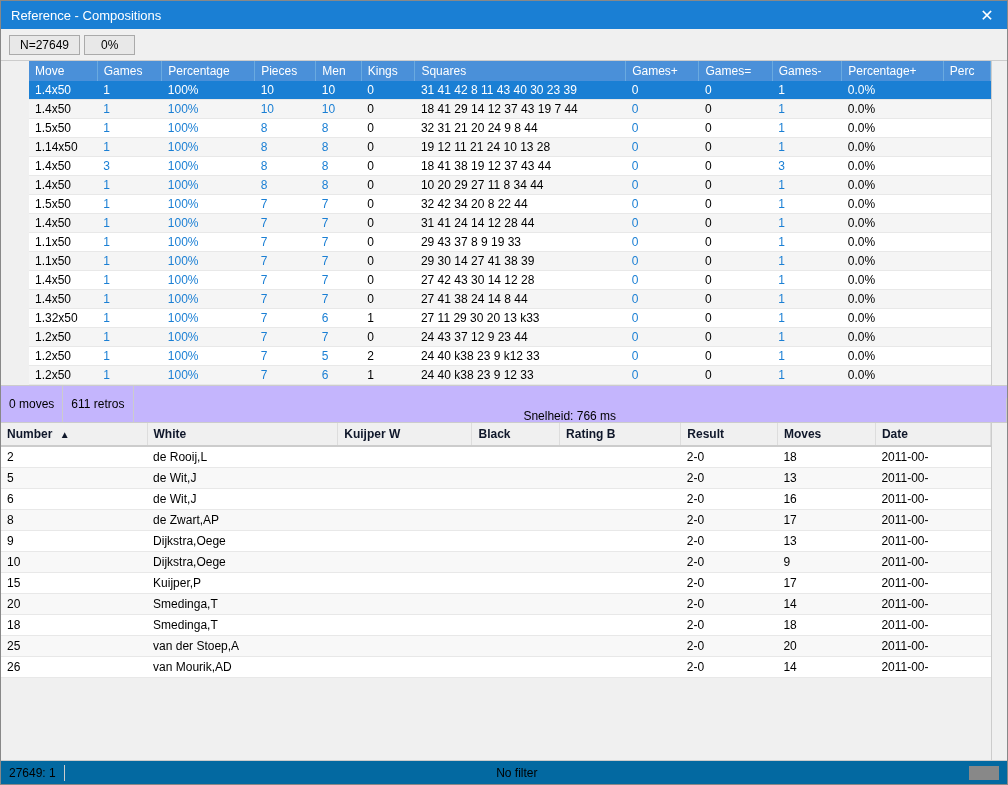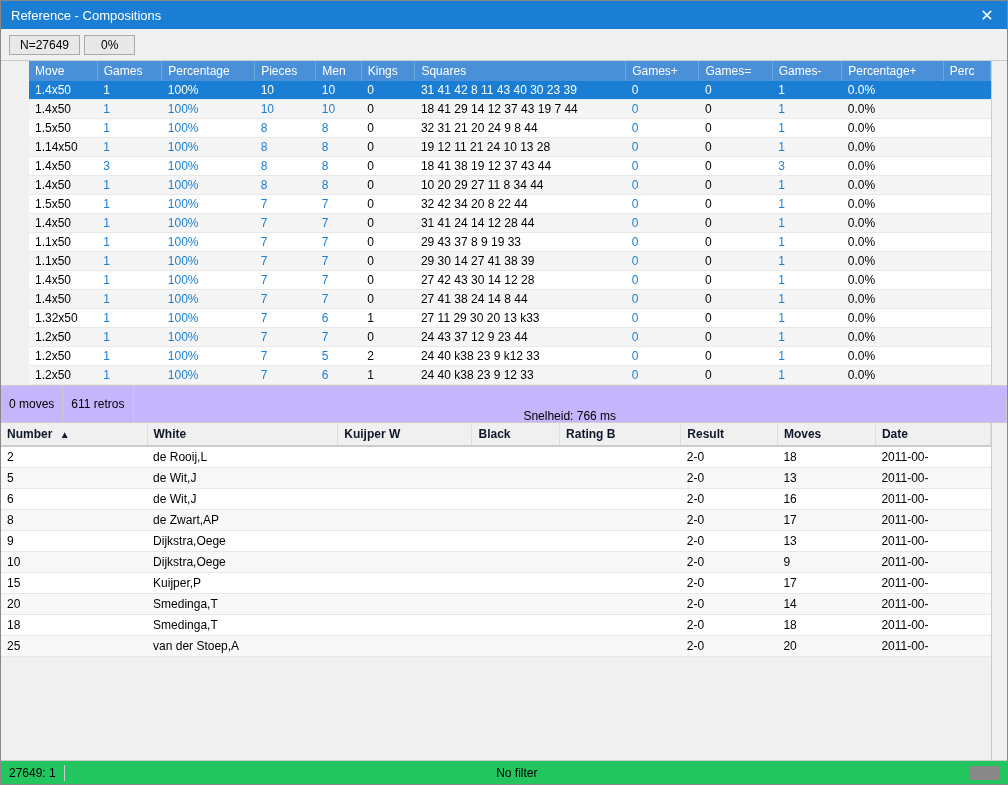--- a/index.html
+++ b/index.html
@@ -36,21 +36,21 @@
     
     .bottom-header th { background: #f0f0f0; color: #0f172a; padding: 4px 6px; text-align: left; font-weight: bold; border-bottom: 2px solid #ccc; border-right: 1px solid #ddd; white-space: nowrap; position: sticky; top: 0; }
     
     .bottom-row td { padding: 3px 6px; border-bottom: 1px solid #e8e8e8; white-space: nowrap; }
     .bottom-row:nth-child(odd) { background: white; }
     .bottom-row:nth-child(even) { background: #f8f8f8; }
     
     .sort-icon { display: inline-block; margin-left: 4px; font-size: 10px; }
     
     
-    .bottom-status { background: #22c55e; border-top: 1px solid #ccc; display: flex; align-items: center; height: 24px; padding: 0 8px; gap: 8px; font-size: 12px; }
+    .bottom-status { background: #0369a1; border-top: 1px solid #ccc; display: flex; align-items: center; height: 24px; padding: 0 8px; gap: 8px; font-size: 12px; }
     .gray-rect { width: 30px; height: 14px; background: #888; display: inline-block; }
     
     .scrollbar-placeholder { width: 16px; background: #f0f0f0; border-left: 1px solid #ccc; }
 
     .top-table-wrapper { display: flex; overflow: hidden; padding-left: 28px; }
     .top-table-inner { flex: 1; overflow-y: auto; overflow-x: hidden; max-height: 370px; }
     
     .bottom-table-wrapper { display: flex; flex: 1; overflow: hidden; }
     .bottom-table-inner { flex: 1; overflow-y: auto; overflow-x: hidden; }
   </style>
@@ -436,20 +436,30 @@
               <tr class="bottom-row">
                 <td>25</td>
                 <td>van der Stoep,A</td>
                 <td></td>
                 <td></td>
                 <td></td>
                 <td>2-0</td>
                 <td>20</td>
                 <td>2011-00-</td>
               </tr>
+              <tr class="bottom-row">
+                <td>26</td>
+                <td>van Mourik,AD</td>
+                <td></td>
+                <td></td>
+                <td></td>
+                <td>2-0</td>
+                <td>14</td>
+                <td>2011-00-</td>
+              </tr>
             </tbody>
         </table>
       </div>
       <div class="scrollbar-placeholder"></div>
     </div>
 
     <div class="bottom-status">
       <span>27649: 1</span>
       <div style="width:1px; background:#ccc; height:16px;"></div>
       <span style="flex:1; text-align:center;">No filter</span>

